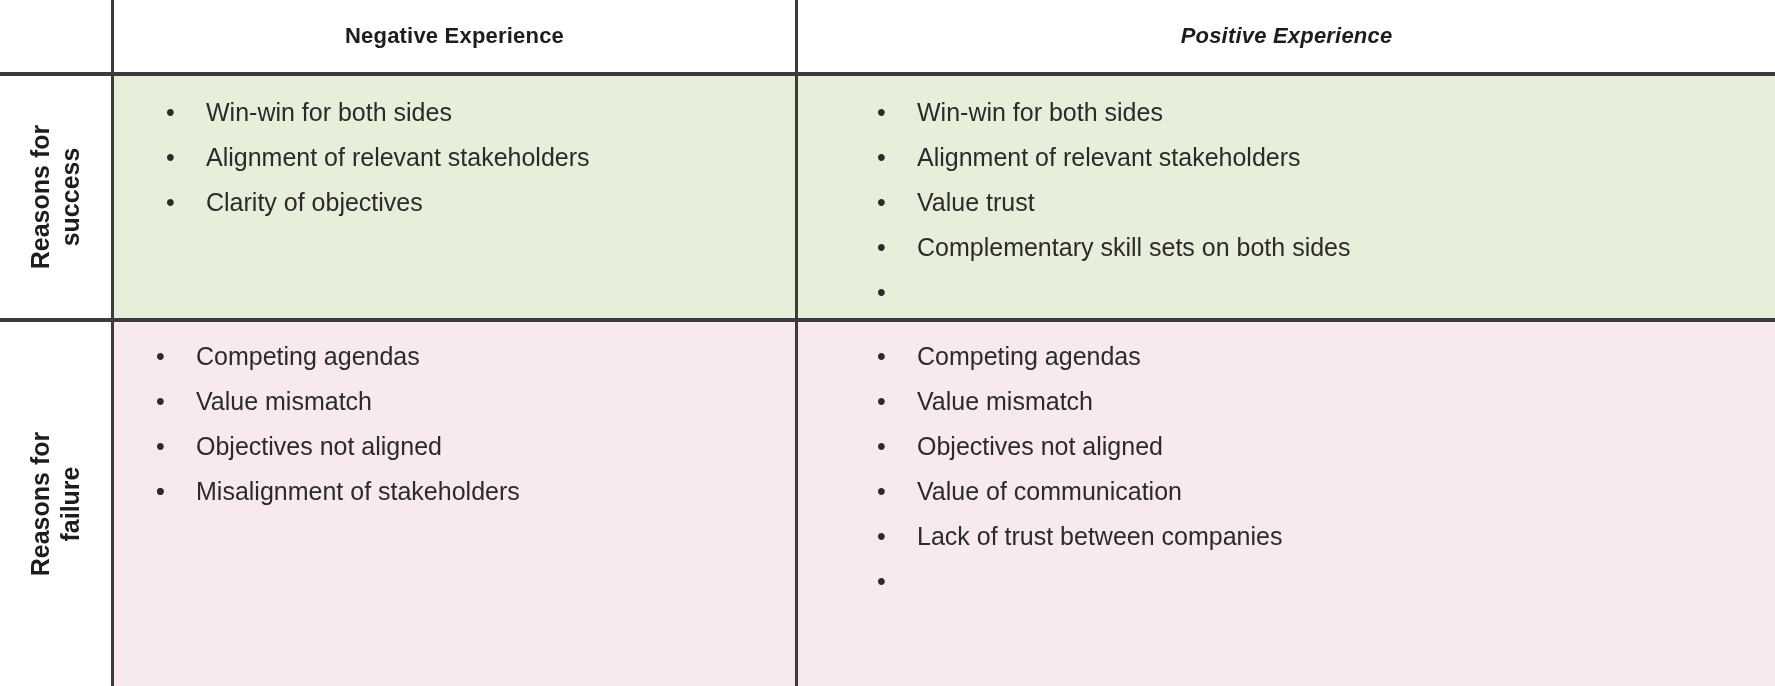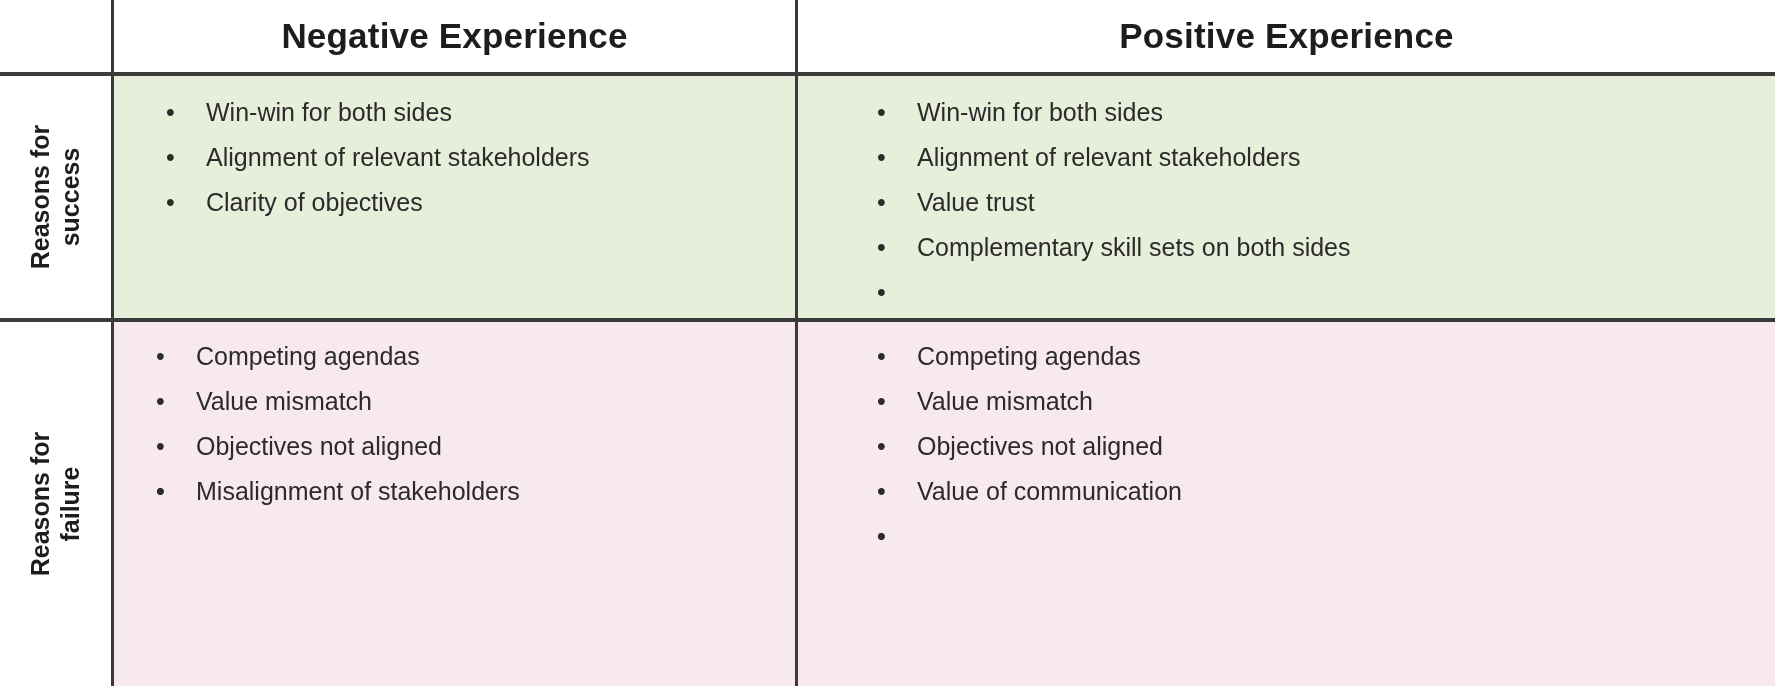--- a/index.html
+++ b/index.html
@@ -39,27 +39,27 @@
     width: 1775px; height: 72px;
     background: #ffffff;
   }
   .col-head {
     position: absolute;
     top: 0;
     height: 72px;
     display: flex;
     align-items: center;
     justify-content: center;
-    font-size: 35px;
+    font-size: 22px;
     font-weight: bold;
     letter-spacing: .2px;
     color: #1d1d1d;
   }
   .col-head-neg { left: 114px; width: 681px; }
-  .col-head-pos { left: 798px; width: 977px; }
+  .col-head-pos { left: 798px; width: 977px; font-style: italic; }
 
   
   .cell {
     position: absolute;
     box-sizing: border-box;
   }
   .cell-success-neg { left: 114px; top: 76px;  width: 681px; height: 242px; }
   .cell-success-pos { left: 798px; top: 76px;  width: 977px; height: 242px; }
   .cell-failure-neg { left: 114px; top: 322px; width: 681px; height: 364px; }
   .cell-failure-pos { left: 798px; top: 322px; width: 977px; height: 364px; }
@@ -170,21 +170,21 @@
         <li><span class="bullet-dot">•</span><span>Misalignment of stakeholders</span></li>
       </ul>
   </div>
 
   <div class="cell cell-pink cell-failure-pos" style="background: rgb(248, 232, 239);">
     <ul class="bullet-list">
         <li><span class="bullet-dot">•</span><span>Competing agendas</span></li>
         <li><span class="bullet-dot">•</span><span>Value mismatch</span></li>
         <li><span class="bullet-dot">•</span><span>Objectives not aligned</span></li>
         <li><span class="bullet-dot">•</span><span>Value of communication</span></li>
-        <li><span class="bullet-dot">•</span></li>
+        <li><span class="bullet-dot">•</span><span>Lack of trust between companies</span></li>
         <li><span class="bullet-dot">•</span></li>
       </ul>
   </div>
 
   <div class="rule rule-h-top" style="background: rgb(59, 59, 59);"></div>
   <div class="rule rule-h-mid" style="background: rgb(59, 59, 59);"></div>
   <div class="rule rule-v-label" style="background: rgb(59, 59, 59);"></div>
   <div class="rule rule-v-col" style="background: rgb(59, 59, 59);"></div>
 
 </div>

